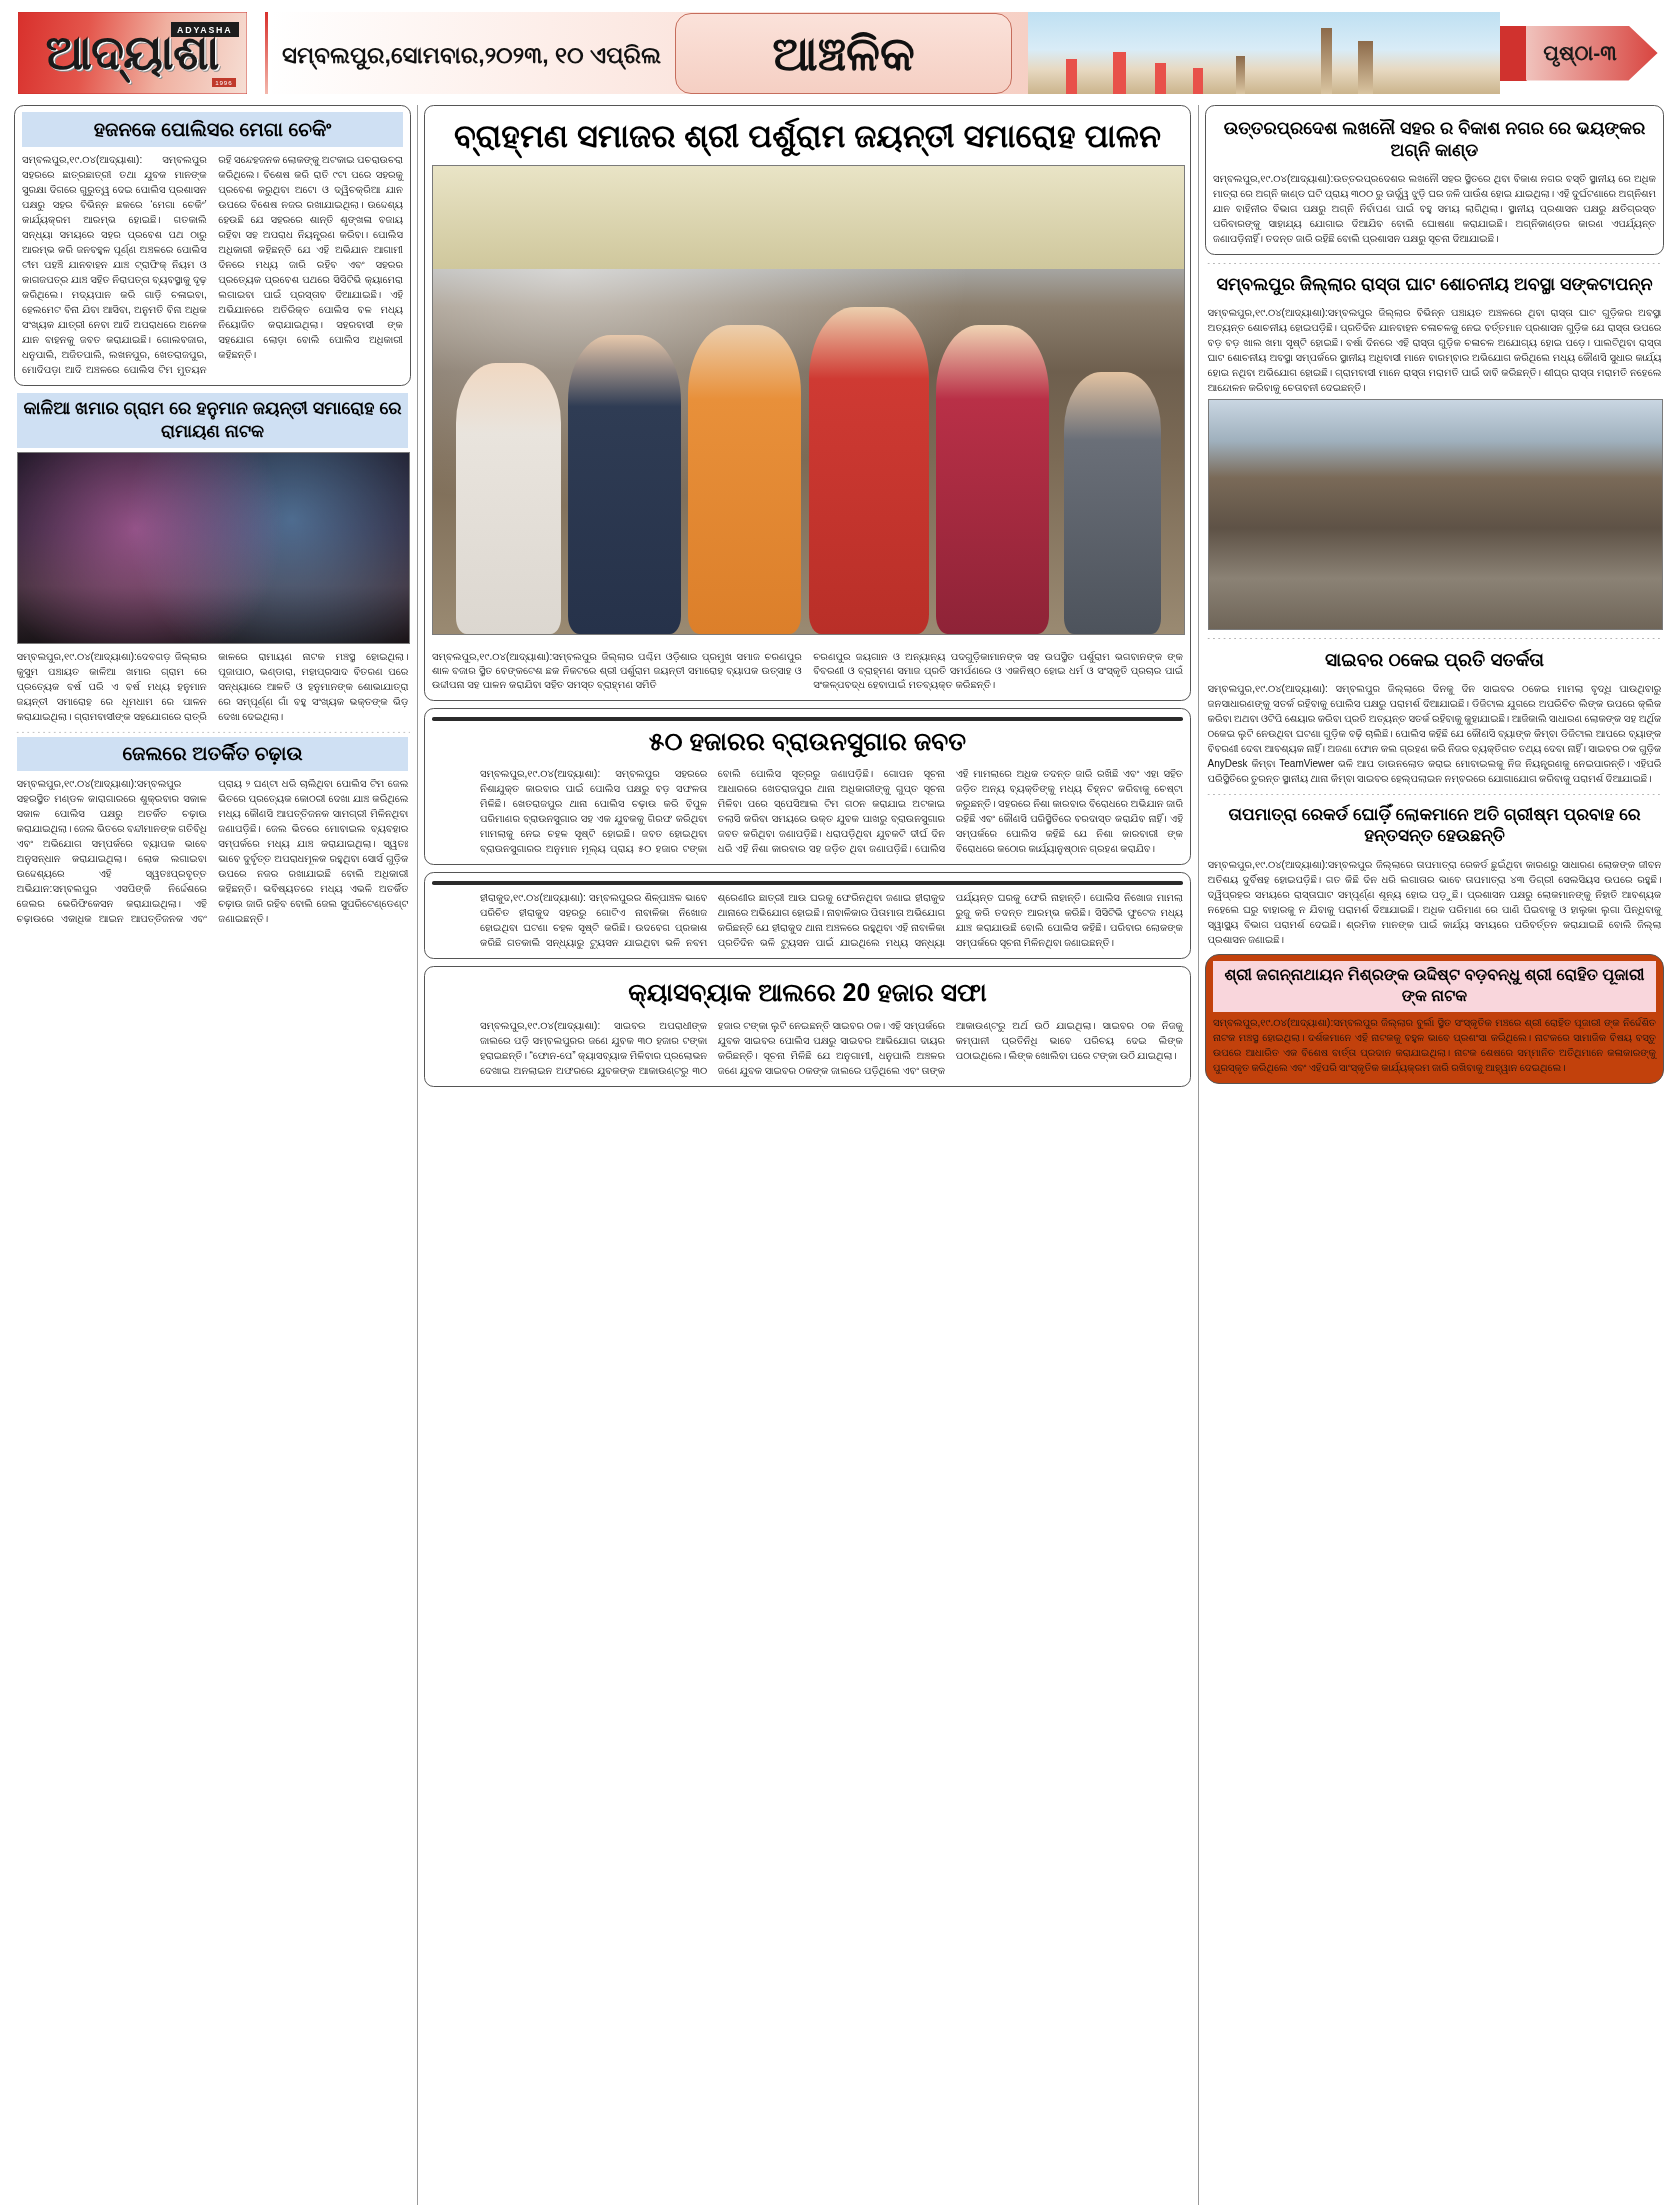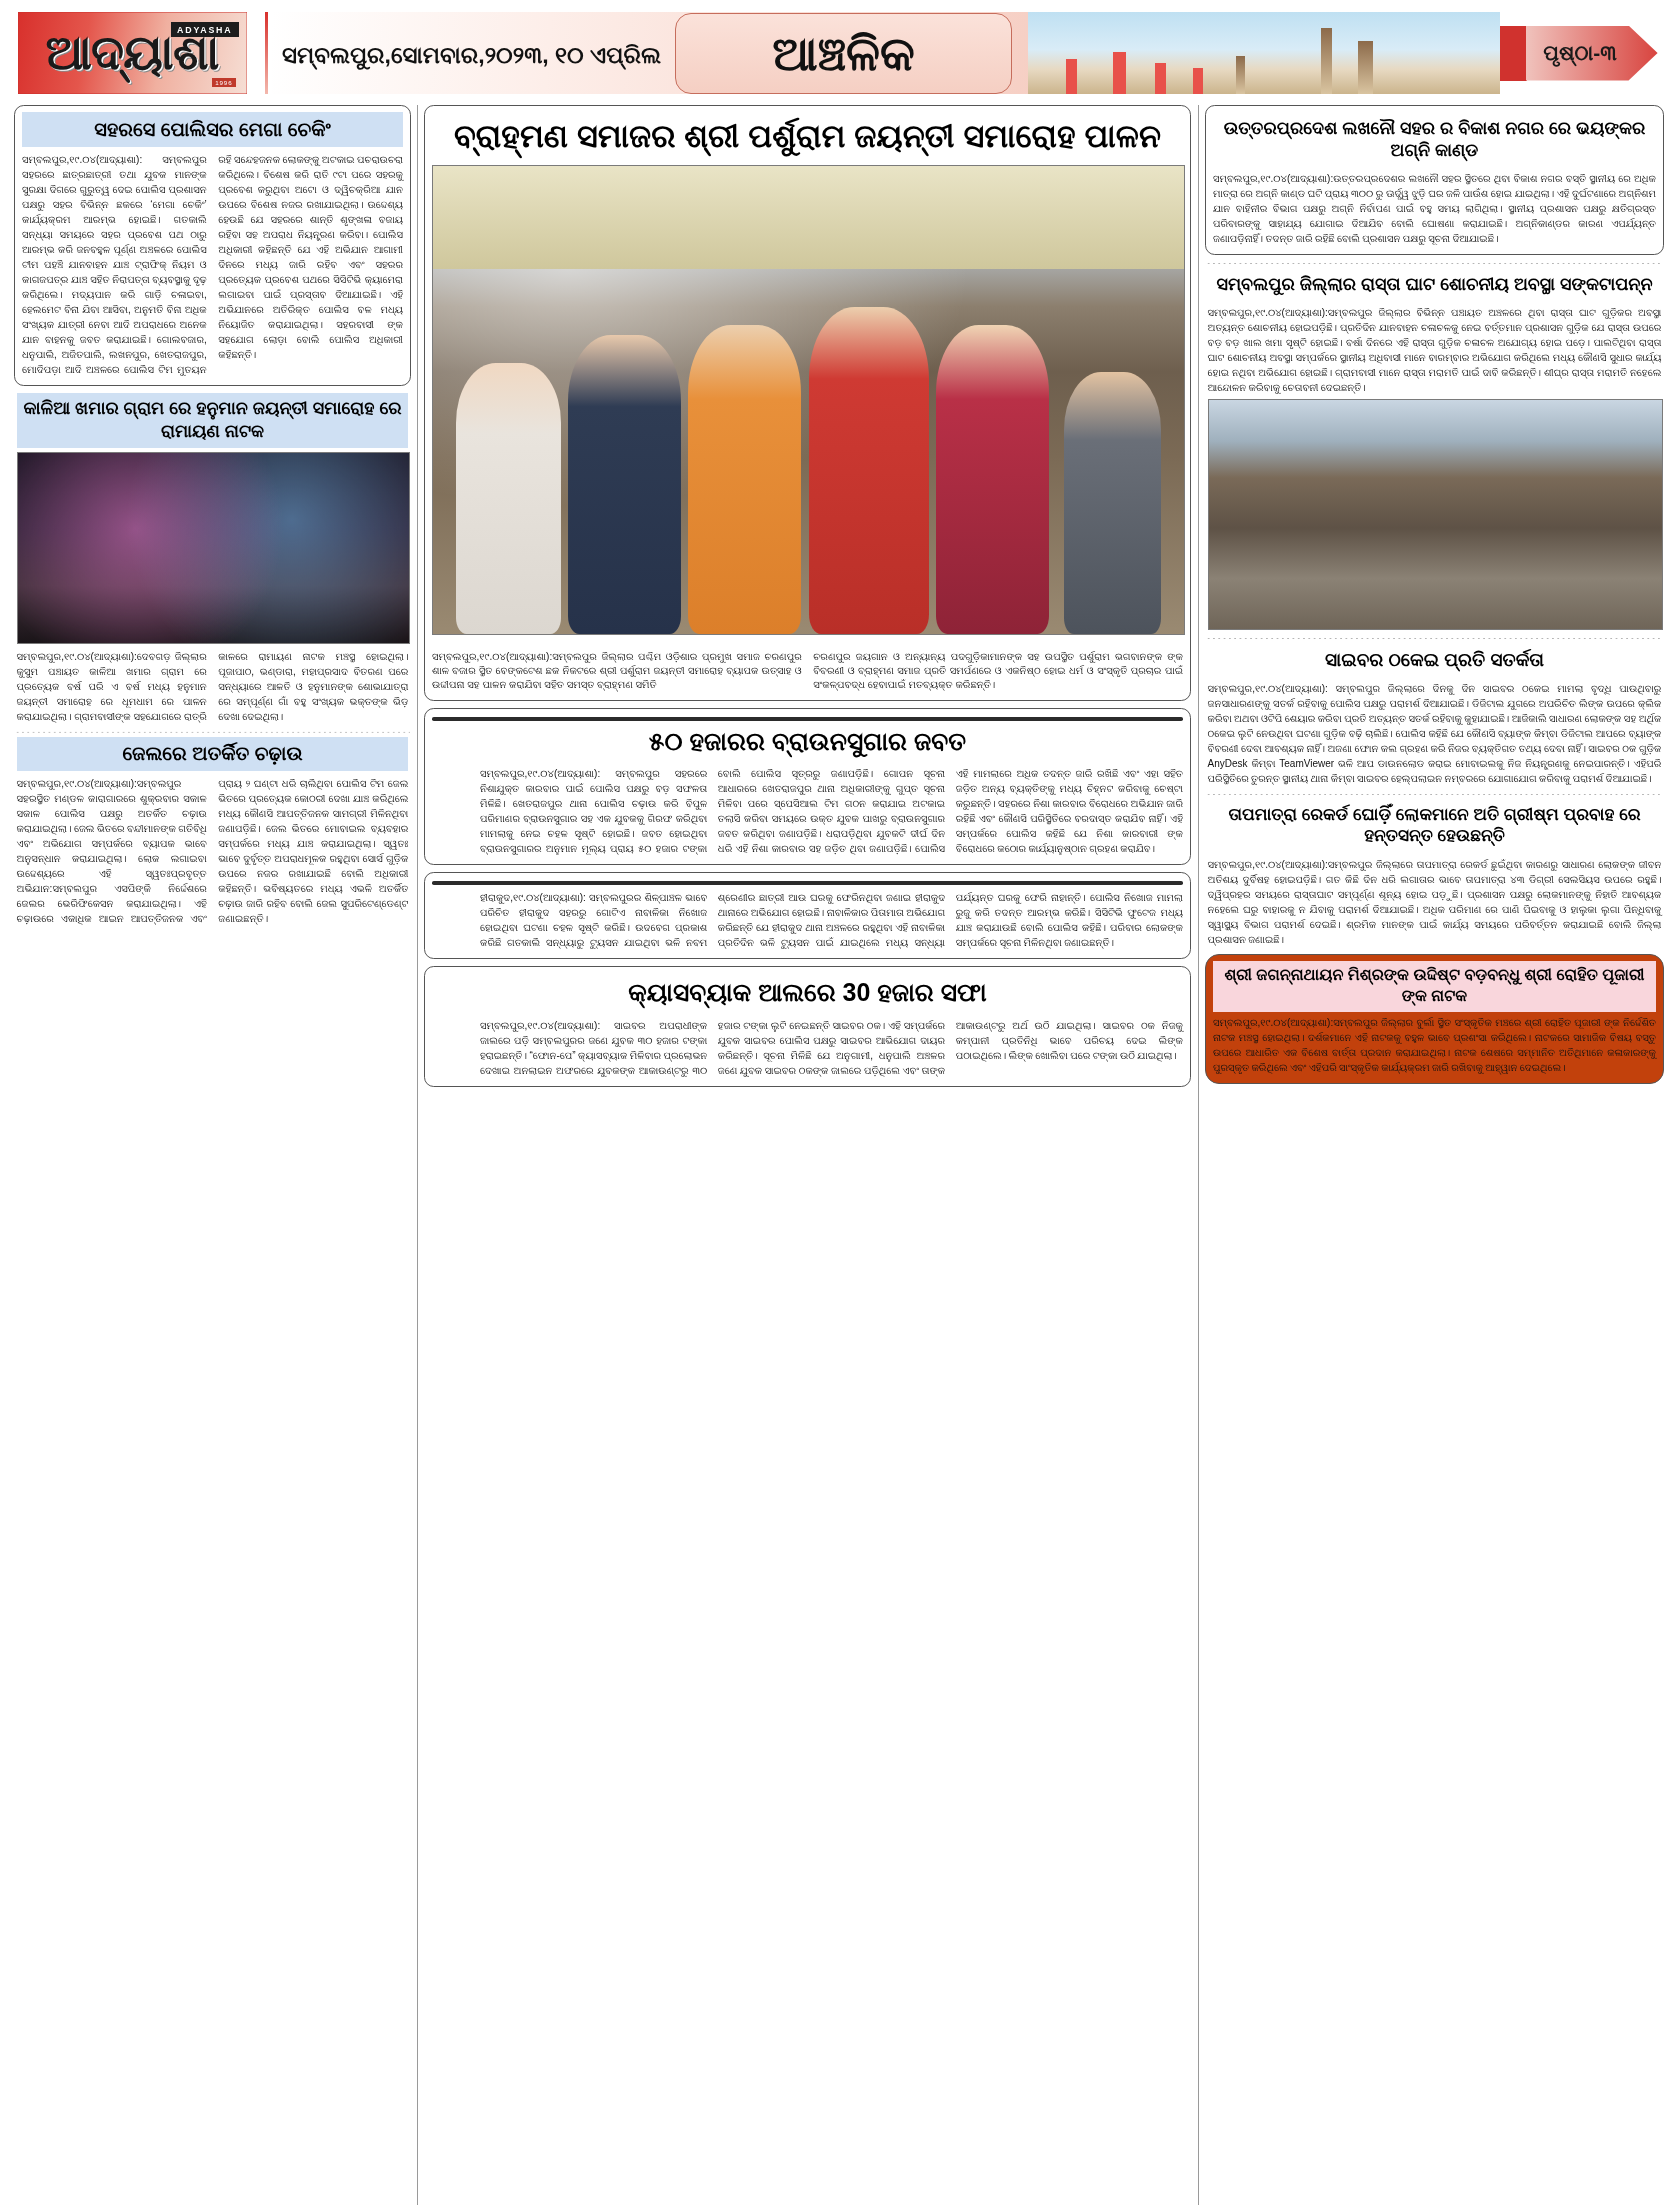--- a/index.html
+++ b/index.html
@@ -168,21 +168,21 @@
   </div>
 
   <div class="content">
 
     <div class="vline vline-1"></div>
     <div class="vline vline-2"></div>
 
     <div class="col col-left">
 
       <div class="article">
-        <div class="headline tinted">ସହରସେ ପୋଲିସର ମେଗା ଚେକିଂ</div>
+        <div class="headline tinted">ହଜନକେ ପୋଲିସର ମେଗା ଚେକିଂ</div>
         <div class="body-text cols2" style="margin-top:5.3px;">ସମ୍ବଲପୁର,୧୯.୦୪(ଆଦ୍ୟାଶା): ସମ୍ବଲପୁର ସହରରେ ଛାତ୍ରଛାତ୍ରୀ ତଥା ଯୁବକ ମାନଙ୍କ ସୁରକ୍ଷା ଦିଗରେ ଗୁରୁତ୍ୱ ଦେଇ ପୋଲିସ ପ୍ରଶାସନ ପକ୍ଷରୁ ସହର ବିଭିନ୍ନ ଛକରେ ‘ମେଗା ଚେକିଂ’ କାର୍ଯ୍ୟକ୍ରମ ଆରମ୍ଭ ହୋଇଛି। ଗତକାଲି ସନ୍ଧ୍ୟା ସମୟରେ ସହର ପ୍ରବେଶ ପଥ ଠାରୁ ଆରମ୍ଭ କରି ଜନବହୁଳ ପୂର୍ଣ୍ଣ ଅଞ୍ଚଳରେ ପୋଲିସ ଟୀମ ପହଞ୍ଚି ଯାନବାହନ ଯାଞ୍ଚ ଟ୍ରାଫିକ୍ ନିୟମ ଓ କାଗଜପତ୍ର ଯାଞ୍ଚ ସହିତ ନିରାପତ୍ତା ବ୍ୟବସ୍ଥାକୁ ଦୃଢ଼ କରିଥିଲେ। ମଦ୍ୟପାନ କରି ଗାଡ଼ି ଚଳାଇବା, ହେଲମେଟ ବିନା ଯିବା ଆସିବା, ଅନୁମତି ବିନା ଅଧିକ ସଂଖ୍ୟକ ଯାତ୍ରୀ ନେବା ଆଦି ଅପରାଧରେ ଅନେକ ଯାନ ବାହନକୁ ଜବତ କରାଯାଇଛି। ଗୋଲବଜାର, ଧନୁପାଲି, ଅଜିତପାଲି, ଲଖନପୁର, ଖେତରାଜପୁର, ମୋଦିପଡ଼ା ଆଦି ଅଞ୍ଚଳରେ ପୋଲିସ ଟିମ ମୁତୟନ ରହି ସନ୍ଦେହଜନକ ଲୋକଙ୍କୁ ଅଟକାଇ ପଚରାଉଚରା କରିଥିଲେ। ବିଶେଷ କରି ରାତି ୯ଟା ପରେ ସହରକୁ ପ୍ରବେଶ କରୁଥିବା ଅଟୋ ଓ ଦ୍ୱିଚକ୍ରିଆ ଯାନ ଉପରେ ବିଶେଷ ନଜର ରଖାଯାଇଥିଲା। ଉଦ୍ଦେଶ୍ୟ ହେଉଛି ଯେ ସହରରେ ଶାନ୍ତି ଶୃଙ୍ଖଳା ବଜାୟ ରହିବା ସହ ଅପରାଧ ନିୟନ୍ତ୍ରଣ କରିବା। ପୋଲିସ ଅଧିକାରୀ କହିଛନ୍ତି ଯେ ଏହି ଅଭିଯାନ ଆଗାମୀ ଦିନରେ ମଧ୍ୟ ଜାରି ରହିବ ଏବଂ ସହରର ପ୍ରତ୍ୟେକ ପ୍ରବେଶ ପଥରେ ସିସିଟିଭି କ୍ୟାମେରା ଲଗାଇବା ପାଇଁ ପ୍ରସ୍ତାବ ଦିଆଯାଇଛି। ଏହି ଅଭିଯାନରେ ଅତିରିକ୍ତ ପୋଲିସ ବଳ ମଧ୍ୟ ନିୟୋଜିତ କରାଯାଇଥିଲା। ସହରବାସୀ ଙ୍କ ସହଯୋଗ ଲୋଡ଼ା ବୋଲି ପୋଲିସ ଅଧିକାରୀ କହିଛନ୍ତି।</div>
       </div>
 
       <div class="article plain">
         <div class="headline tinted" style="font-size:17.6px;">କାଳିଆ ଖମାର ଗ୍ରାମ ରେ ହନୁମାନ ଜୟନ୍ତୀ ସମାରୋହ ରେ ରାମାୟଣ ନାଟକ</div>
         <div class="photo photo-small" style="margin-top:4.4px;"></div>
         <div class="body-text cols2" style="margin-top:4.4px;">ସମ୍ବଲପୁର,୧୯.୦୪(ଆଦ୍ୟାଶା):ଦେବଗଡ଼ ଜିଲ୍ଲାର କୁସୁମ ପଞ୍ଚାୟତ କାଳିଆ ଖମାର ଗ୍ରାମ ରେ ପ୍ରତ୍ୟେକ ବର୍ଷ ପରି ଏ ବର୍ଷ ମଧ୍ୟ ହନୁମାନ ଜୟନ୍ତୀ ସମାରୋହ ରେ ଧୂମଧାମ ରେ ପାଳନ କରାଯାଇଥିଲା। ଗ୍ରାମବାସୀଙ୍କ ସହଯୋଗରେ ରାତ୍ରି କାଳରେ ରାମାୟଣ ନାଟକ ମଞ୍ଚସ୍ଥ ହୋଇଥିଲା। ପୂଜାପାଠ, ଭଣ୍ଡାରା, ମହାପ୍ରସାଦ ବିତରଣ ପରେ ସନ୍ଧ୍ୟାରେ ଆଳତି ଓ ହନୁମାନଙ୍କ ଶୋଭାଯାତ୍ରା ରେ ସମ୍ପୂର୍ଣ୍ଣ ଗାଁ ବହୁ ସଂଖ୍ୟକ ଭକ୍ତଙ୍କ ଭିଡ଼ ଦେଖା ଦେଇଥିଲା।</div>
       </div>
 
       <div class="dotline"></div>
@@ -218,21 +218,21 @@
         <div class="headline mid">୫୦ ହଜାରର ବ୍ରାଉନସୁଗାର ଜବତ</div>
         <div class="body-text cols3" style="margin-top:4.4px;">ସମ୍ବଲପୁର,୧୯.୦୪(ଆଦ୍ୟାଶା): ସମ୍ବଲପୁର ସହରରେ ନିଶାଯୁକ୍ତ କାରବାର ପାଇଁ ପୋଲିସ ପକ୍ଷରୁ ବଡ଼ ସଫଳତା ମିଳିଛି। ଖେତରାଜପୁର ଥାନା ପୋଲିସ ଚଢ଼ାଉ କରି ବିପୁଳ ପରିମାଣର ବ୍ରାଉନସୁଗାର ସହ ଏକ ଯୁବକକୁ ଗିରଫ କରିଥିବା ମାମଲାକୁ ନେଇ ଚହଳ ସୃଷ୍ଟି ହୋଇଛି। ଜବତ ହୋଇଥିବା ବ୍ରାଉନସୁଗାରର ଅନୁମାନ ମୂଲ୍ୟ ପ୍ରାୟ ୫୦ ହଜାର ଟଙ୍କା ବୋଲି ପୋଲିସ ସୂତ୍ରରୁ ଜଣାପଡ଼ିଛି। ଗୋପନ ସୂଚନା ଆଧାରରେ ଖେତରାଜପୁର ଥାନା ଅଧିକାରୀଙ୍କୁ ଗୁପ୍ତ ସୂଚନା ମିଳିବା ପରେ ସ୍ପେସିଆଲ ଟିମ ଗଠନ କରାଯାଇ ଅଟକାଇ ତଲାସି କରିବା ସମୟରେ ଉକ୍ତ ଯୁବକ ପାଖରୁ ବ୍ରାଉନସୁଗାର ଜବତ କରିଥିବା ଜଣାପଡ଼ିଛି। ଧରାପଡ଼ିଥିବା ଯୁବକଟି ଦୀର୍ଘ ଦିନ ଧରି ଏହି ନିଶା କାରବାର ସହ ଜଡ଼ିତ ଥିବା ଜଣାପଡ଼ିଛି। ପୋଲିସ ଏହି ମାମଲାରେ ଅଧିକ ତଦନ୍ତ ଜାରି ରଖିଛି ଏବଂ ଏହା ସହିତ ଜଡ଼ିତ ଅନ୍ୟ ବ୍ୟକ୍ତିଙ୍କୁ ମଧ୍ୟ ଚିହ୍ନଟ କରିବାକୁ ଚେଷ୍ଟା କରୁଛନ୍ତି। ସହରରେ ନିଶା କାରବାର ବିରୋଧରେ ଅଭିଯାନ ଜାରି ରହିଛି ଏବଂ କୌଣସି ପରିସ୍ଥିତିରେ ବରଦାସ୍ତ କରାଯିବ ନାହିଁ। ଏହି ସମ୍ପର୍କରେ ପୋଲିସ କହିଛି ଯେ ନିଶା କାରବାରୀ ଙ୍କ ବିରୋଧରେ କଠୋର କାର୍ଯ୍ୟାନୁଷ୍ଠାନ ଗ୍ରହଣ କରାଯିବ।</div>
       </div>
 
       <div class="article">
         <div class="hr-thick"></div>
         <div class="body-text cols3" style="margin-top:4.4px;">ହୀରାକୁଦ,୧୯.୦୪(ଆଦ୍ୟାଶା): ସମ୍ବଲପୁରର ଶିଳ୍ପାଞ୍ଚଳ ଭାବେ ପରିଚିତ ହୀରାକୁଦ ସହରରୁ ଗୋଟିଏ ନାବାଳିକା ନିଖୋଜ ହୋଇଥିବା ଘଟଣା ଚହଳ ସୃଷ୍ଟି କରିଛି। ଉଦବେଗ ପ୍ରକାଶ କରିଛି ଗତକାଲି ସନ୍ଧ୍ୟାରୁ ଟ୍ୟୁସନ ଯାଇଥିବା ଭଳି ନବମ ଶ୍ରେଣୀର ଛାତ୍ରୀ ଆଉ ଘରକୁ ଫେରିନଥିବା ଜଣାଇ ହୀରାକୁଦ ଥାନାରେ ଅଭିଯୋଗ ହୋଇଛି। ନାବାଳିକାର ପିତାମାତା ଅଭିଯୋଗ କରିଛନ୍ତି ଯେ ହୀରାକୁଦ ଥାନା ଅଞ୍ଚଳରେ ରହୁଥିବା ଏହି ନାବାଳିକା ପ୍ରତିଦିନ ଭଳି ଟ୍ୟୁସନ ପାଇଁ ଯାଇଥିଲେ ମଧ୍ୟ ସନ୍ଧ୍ୟା ପର୍ଯ୍ୟନ୍ତ ଘରକୁ ଫେରି ନାହାନ୍ତି। ପୋଲିସ ନିଖୋଜ ମାମଲା ରୁଜୁ କରି ତଦନ୍ତ ଆରମ୍ଭ କରିଛି। ସିସିଟିଭି ଫୁଟେଜ ମଧ୍ୟ ଯାଞ୍ଚ କରାଯାଉଛି ବୋଲି ପୋଲିସ କହିଛି। ପରିବାର ଲୋକଙ୍କ ସମ୍ପର୍କରେ ସୂଚନା ମିଳିନଥିବା ଜଣାଇଛନ୍ତି।</div>
       </div>
 
       <div class="article">
-        <div class="headline mid">କ୍ୟାସବ୍ୟାକ ଆଲରେ 30 ହଜାର ସଫା</div>
+        <div class="headline mid">କ୍ୟାସବ୍ୟାକ ଆଲରେ 20 ହଜାର ସଫା</div>
         <div class="body-text cols3" style="margin-top:4.4px;">ସମ୍ବଲପୁର,୧୯.୦୪(ଆଦ୍ୟାଶା): ସାଇବର ଅପରାଧୀଙ୍କ ଜାଲରେ ପଡ଼ି ସମ୍ବଲପୁରର ଜଣେ ଯୁବକ ୩୦ ହଜାର ଟଙ୍କା ହରାଇଛନ୍ତି। “ଫୋନ-ପେ” କ୍ୟାସବ୍ୟାକ ମିଳିବାର ପ୍ରଲୋଭନ ଦେଖାଇ ଅନଲାଇନ ଅଫରରେ ଯୁବକଙ୍କ ଆକାଉଣ୍ଟରୁ ୩୦ ହଜାର ଟଙ୍କା ଲୁଟି ନେଇଛନ୍ତି ସାଇବର ଠକ। ଏହି ସମ୍ପର୍କରେ ଯୁବକ ସାଇବର ପୋଲିସ ପକ୍ଷରୁ ସାଇବର ଆଭିଯୋଗ ଦାୟର କରିଛନ୍ତି। ସୂଚନା ମିଳିଛି ଯେ ଅନୁଗାମୀ, ଧନୁପାଲି ଅଞ୍ଚଳର ଜଣେ ଯୁବକ ସାଇବର ଠକଙ୍କ ଜାଲରେ ପଡ଼ିଥିଲେ ଏବଂ ତାଙ୍କ ଆକାଉଣ୍ଟରୁ ଅର୍ଥ ଉଠି ଯାଇଥିଲା। ସାଇବର ଠକ ନିଜକୁ କମ୍ପାନୀ ପ୍ରତିନିଧି ଭାବେ ପରିଚୟ ଦେଇ ଲିଙ୍କ ପଠାଇଥିଲେ। ଲିଙ୍କ ଖୋଲିବା ପରେ ଟଙ୍କା ଉଠି ଯାଇଥିଲା।</div>
       </div>
 
     </div>
 
     <div class="col col-right">
 
       <div class="article">
         <div class="headline" style="font-size:17.6px;">ଉତ୍ତରପ୍ରଦେଶ ଲଖନୌ ସହର ର ବିକାଶ ନଗର ରେ ଭୟଙ୍କର ଅଗ୍ନି କାଣ୍ଡ</div>
         <div class="body-text" style="margin-top:4.4px;">ସମ୍ବଲପୁର,୧୯.୦୪(ଆଦ୍ୟାଶା):ଉତ୍ତରପ୍ରଦେଶର ଲଖନୌ ସହର ସ୍ଥିତରେ ଥିବା ବିକାଶ ନଗର ବସ୍ତି ସ୍ଥାନୀୟ ରେ ଅଧିକ ମାତ୍ରା ରେ ଅଗ୍ନି କାଣ୍ଡ ଘଟି ପ୍ରାୟ ୩୦୦ ରୁ ଊର୍ଦ୍ଧ୍ୱ ଝୁଡ଼ି ଘର ଜଳି ପାଉଁଶ ହୋଇ ଯାଇଥିଲା। ଏହି ଦୁର୍ଘଟଣାରେ ଅଗ୍ନିଶମ ଯାନ ବାହିନୀର ବିଭାଗ ପକ୍ଷରୁ ଅଗ୍ନି ନିର୍ବାପଣ ପାଇଁ ବହୁ ସମୟ ଲାଗିଥିଲା। ସ୍ଥାନୀୟ ପ୍ରଶାସନ ପକ୍ଷରୁ କ୍ଷତିଗ୍ରସ୍ତ ପରିବାରଙ୍କୁ ସାହାଯ୍ୟ ଯୋଗାଇ ଦିଆଯିବ ବୋଲି ଘୋଷଣା କରାଯାଇଛି। ଅଗ୍ନିକାଣ୍ଡର କାରଣ ଏପର୍ଯ୍ୟନ୍ତ ଜଣାପଡ଼ିନାହିଁ। ତଦନ୍ତ ଜାରି ରହିଛି ବୋଲି ପ୍ରଶାସନ ପକ୍ଷରୁ ସୂଚନା ଦିଆଯାଇଛି।</div>

